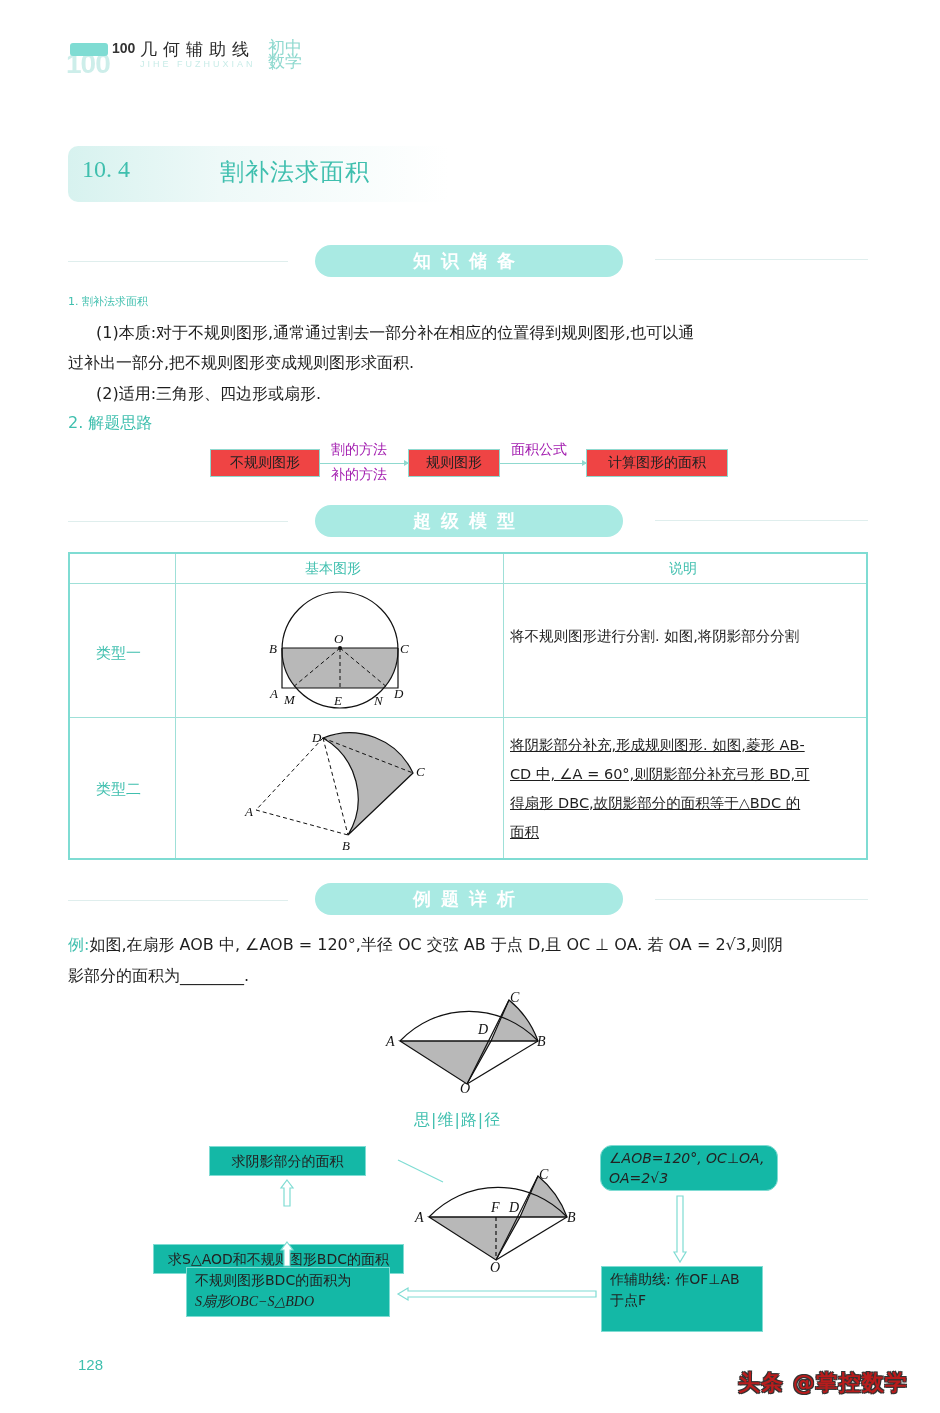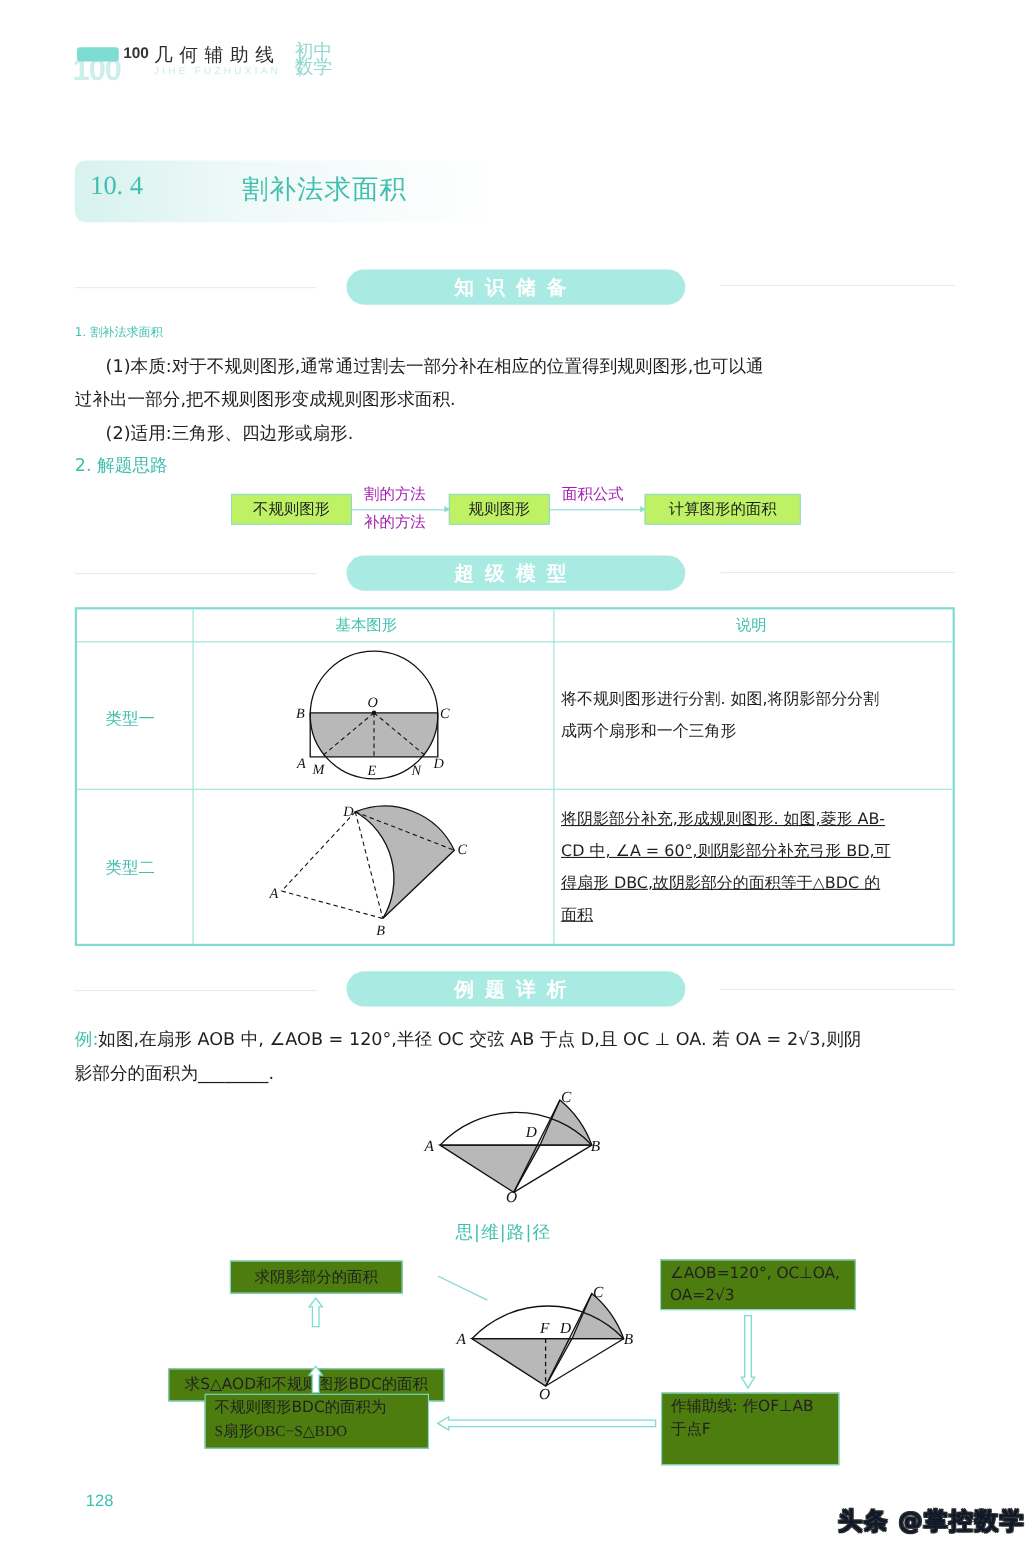--- a/index.html
+++ b/index.html
@@ -25,39 +25,39 @@
   
   .pill-line { height: 1px; background: #dfeeed; }
   .pill { height: 32px; border-radius: 16px; background: #a9eae3;
     display: flex; align-items: center; justify-content: center;
     font-family: "DejaVu Sans", sans-serif; font-size: 18px; font-weight: bold; color: #ffffff; letter-spacing: 10px; }
 
   .teal { color: #3fbfae; font-family: "DejaVu Sans", sans-serif; }
   .body-txt { font-size: 16px; line-height: 30px; font-family: "DejaVu Sans", sans-serif; color: #1e1e1e; }
 
   
-  .fbox { border: 1px solid #8fd9cf; background: #bef264; font-family: "DejaVu Sans", sans-serif; font-size: 14px; display: flex; align-items: center; justify-content: center; color: #222; }
+  .fbox { border: 1px solid #8fd9cf; background: #ef4444; font-family: "DejaVu Sans", sans-serif; font-size: 14px; display: flex; align-items: center; justify-content: center; color: #222; }
   .flabel { font-family: Liberation Mono, monospace; font-size: 14px; color: #a21caf; }
   .farrow { height: 1px; background: #8fd9cf; }
   .farrow::after { content: ""; position: absolute; right: -1px; top: -3px; border-left: 5px solid #8fd9cf; border-top: 3px solid transparent; border-bottom: 3px solid transparent; }
 
   
   .tbl { left: 68px; top: 552px; width: 800px; height: 308px; border: 2px solid #7fdcd3; }
   .tcell-line-h { background: #9fe0d8; height: 1px; }
   .tcell-line-v { background: #9fe0d8; width: 1px; }
   .th { font-family: Liberation Sans, sans-serif; font-size: 14px; color: #3fbfae; }
   .desc { font-family: "DejaVu Sans", sans-serif; font-size: 14.5px; line-height: 29px; color: #1e1e1e; }
-  .ital { font-family: "Liberation Serif", serif; }
-
-  
-  .tbox { border: 1px solid #7fdcd3; background: #4d7c0f; font-family: "DejaVu Sans", sans-serif; font-size: 14px; color: #222; padding: 2px 8px; }
+  .ital { font-style: italic; font-family: "Liberation Serif", serif; border-radius: 12px; }
+
+  
+  .tbox { border: 1px solid #7fdcd3; background: #14b8a6; font-family: "DejaVu Sans", sans-serif; font-size: 14px; color: #222; padding: 2px 8px; }
 
   .page-num { left: 78px; top: 1356px; font-family: "Liberation Sans", sans-serif; font-size: 15px; color: #3fbfae; }
-  .watermark { left: 738px; top: 1368px; font-family: "DejaVu Sans", sans-serif; font-size: 22px; color: #0f172a;
-    text-shadow: 1px 1px 0 #333, -1px -1px 0 #333, 1px -1px 0 #333, -1px 1px 0 #333; font-weight: bold; letter-spacing: 1px; margin-left: 24px; }
+  .watermark { left: 738px; top: 1368px; font-family: "DejaVu Sans", sans-serif; font-size: 22px; color: #b91c1c;
+    text-shadow: 1px 1px 0 #333, -1px -1px 0 #333, 1px -1px 0 #333, -1px 1px 0 #333; font-weight: bold; letter-spacing: 1px; }
 </style>
 </head>
 <body>
 
 <div class="abs hdr-big">100</div>
 <div class="abs hdr-badge"></div>
 <div class="abs hdr-num">100</div>
 <div class="abs hdr-title">几何辅助线</div>
 <div class="abs hdr-pinyin">JIHE FUZHUXIAN</div>
 <div class="abs hdr-sep"></div>
@@ -143,21 +143,20 @@
   <g font-family="Liberation Serif, serif" font-style="italic" font-size="13" fill="#111">
     <text x="72" y="20">D</text>
     <text x="176" y="54">C</text>
     <text x="5" y="94">A</text>
     <text x="102" y="128">B</text>
   </g>
 </svg>
 
 <div class="abs desc" style="left:510px;top:622px;">
   <div>将不规则图形进行分割. 如图,将阴影部分分割</div>
-  <div>成两个扇形和一个三角形</div>
 </div>
 <div class="abs desc" style="left:510px;top:731px;text-decoration:underline;">
   <div>将阴影部分补充,形成规则图形. 如图,菱形 AB-</div>
   <div>CD 中, ∠A = 60°,则阴影部分补充弓形 BD,可</div>
   <div>得扇形 DBC,故阴影部分的面积等于△BDC 的</div>
   <div>面积</div>
 </div>
 
 <div class="abs pill-line" style="left:68px;top:900px;width:220px;"></div>
 <div class="abs pill-line" style="left:655px;top:899px;width:213px;"></div>

